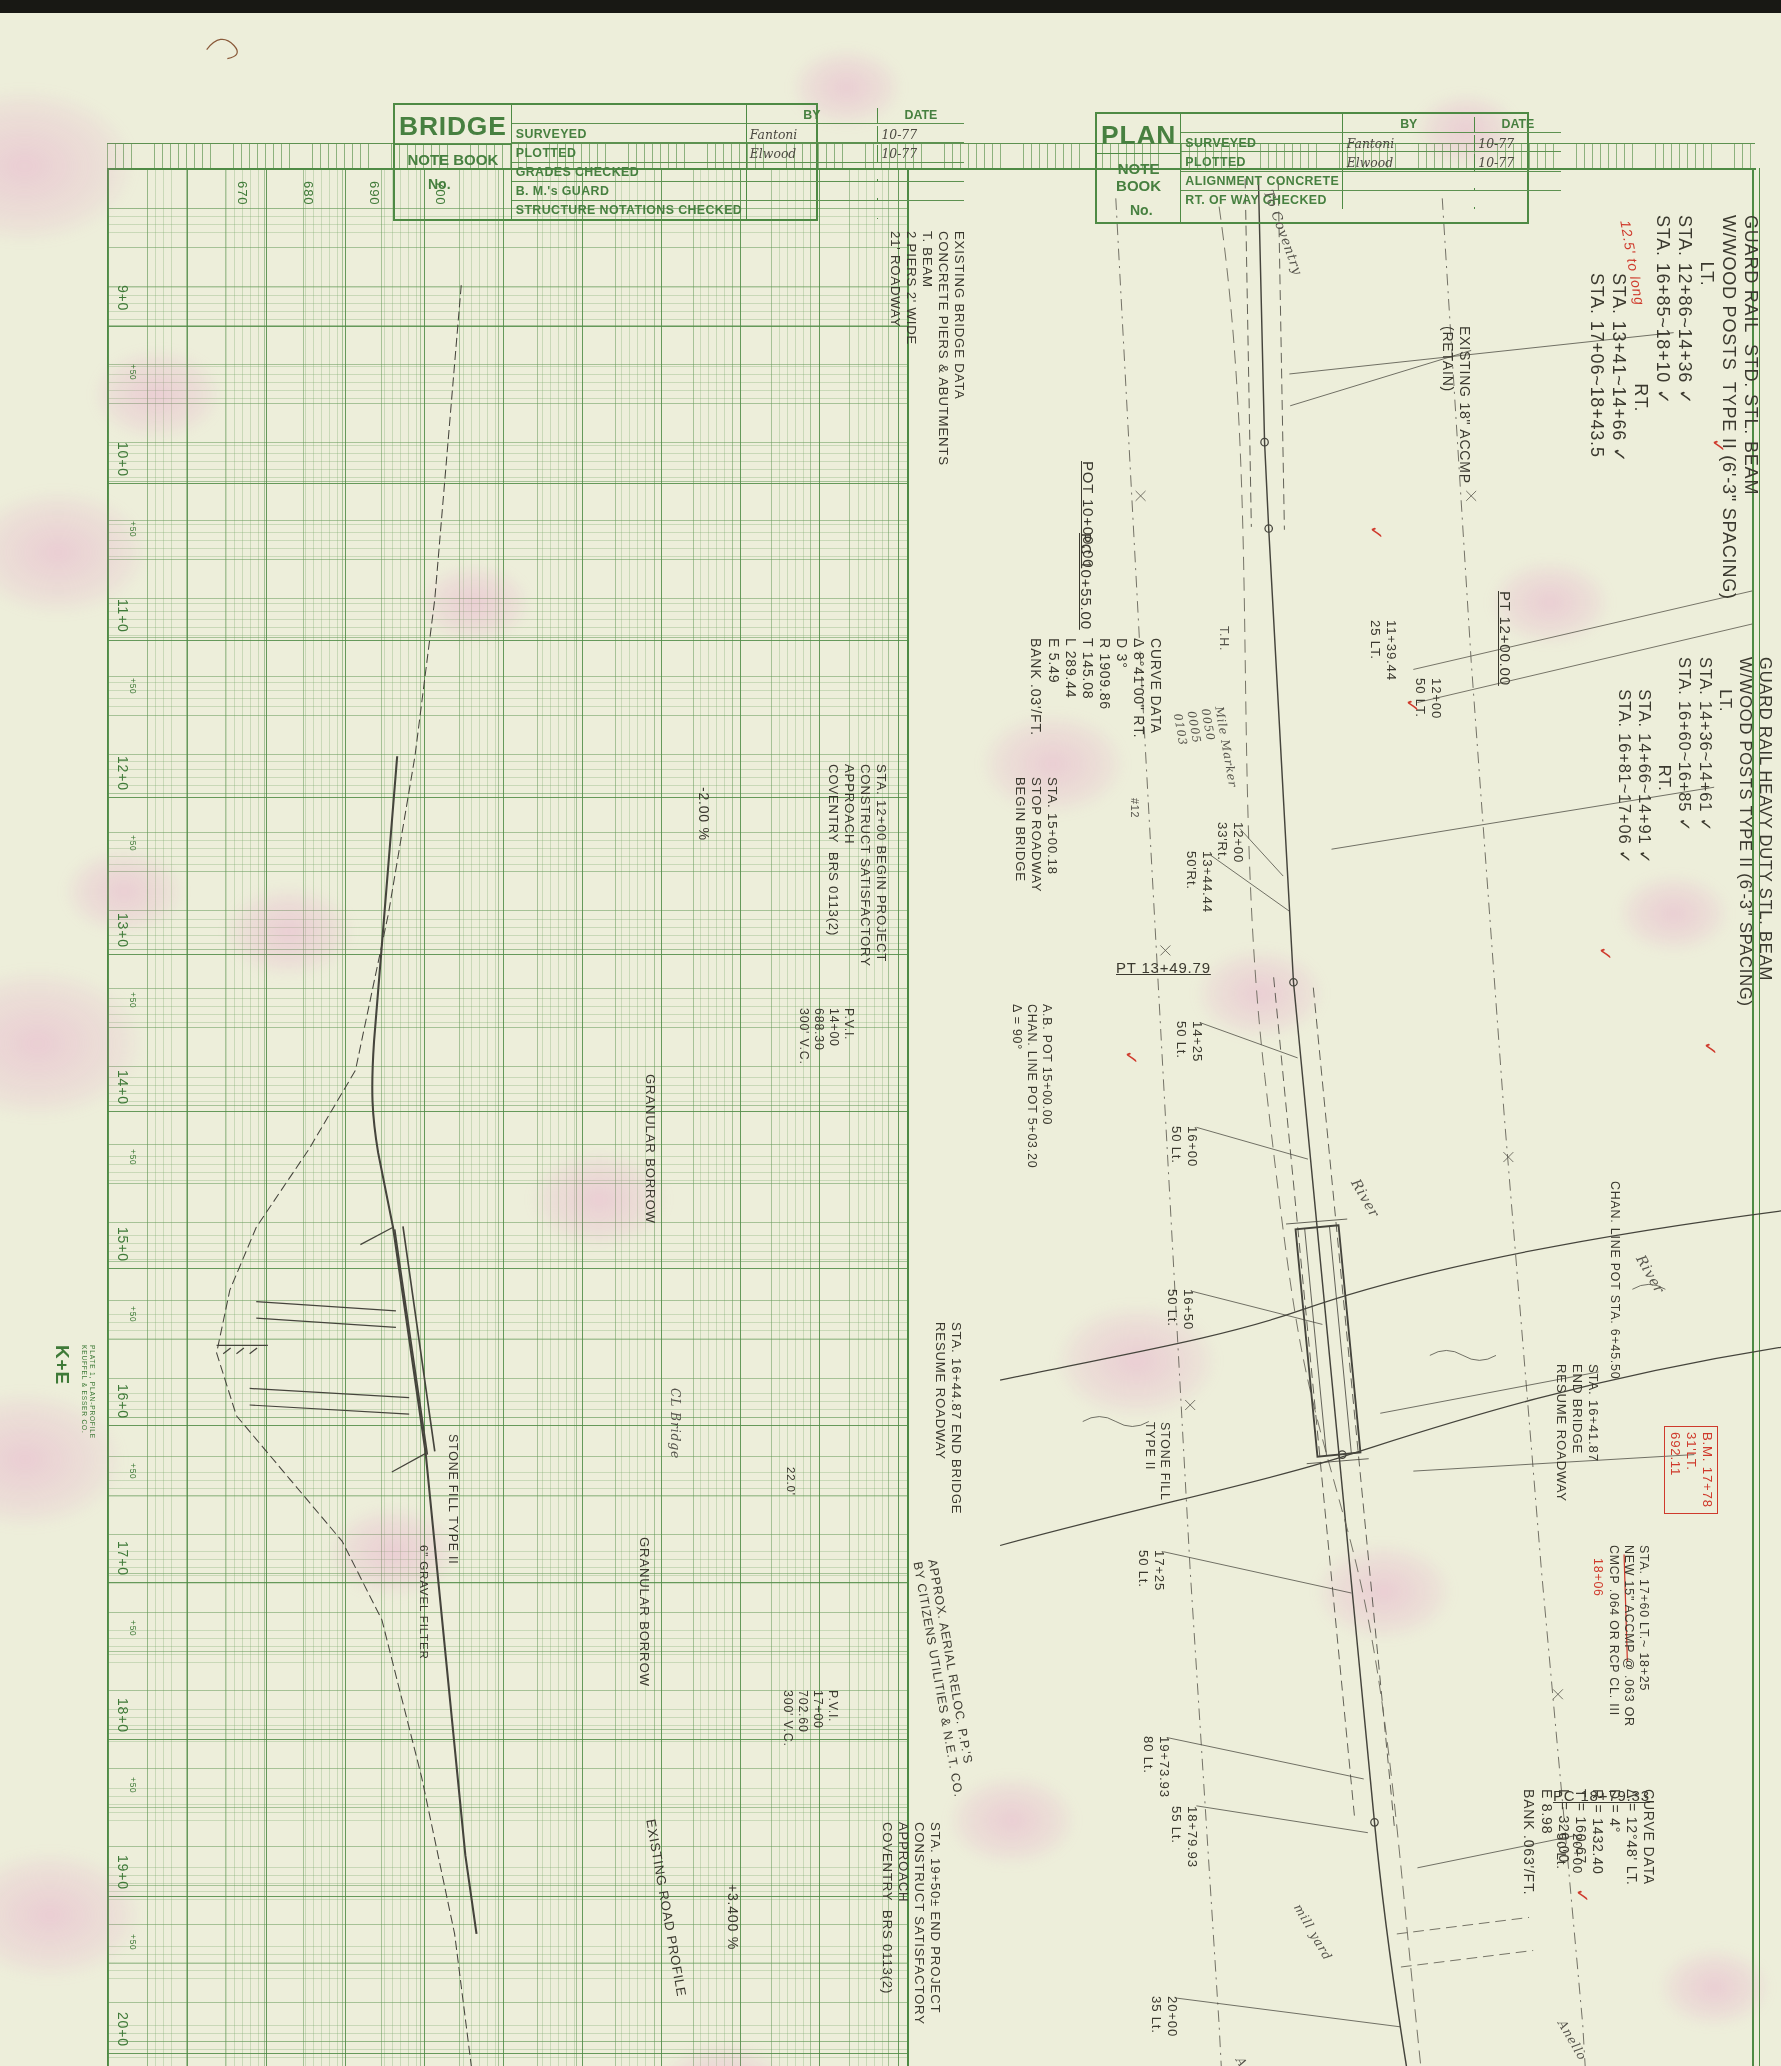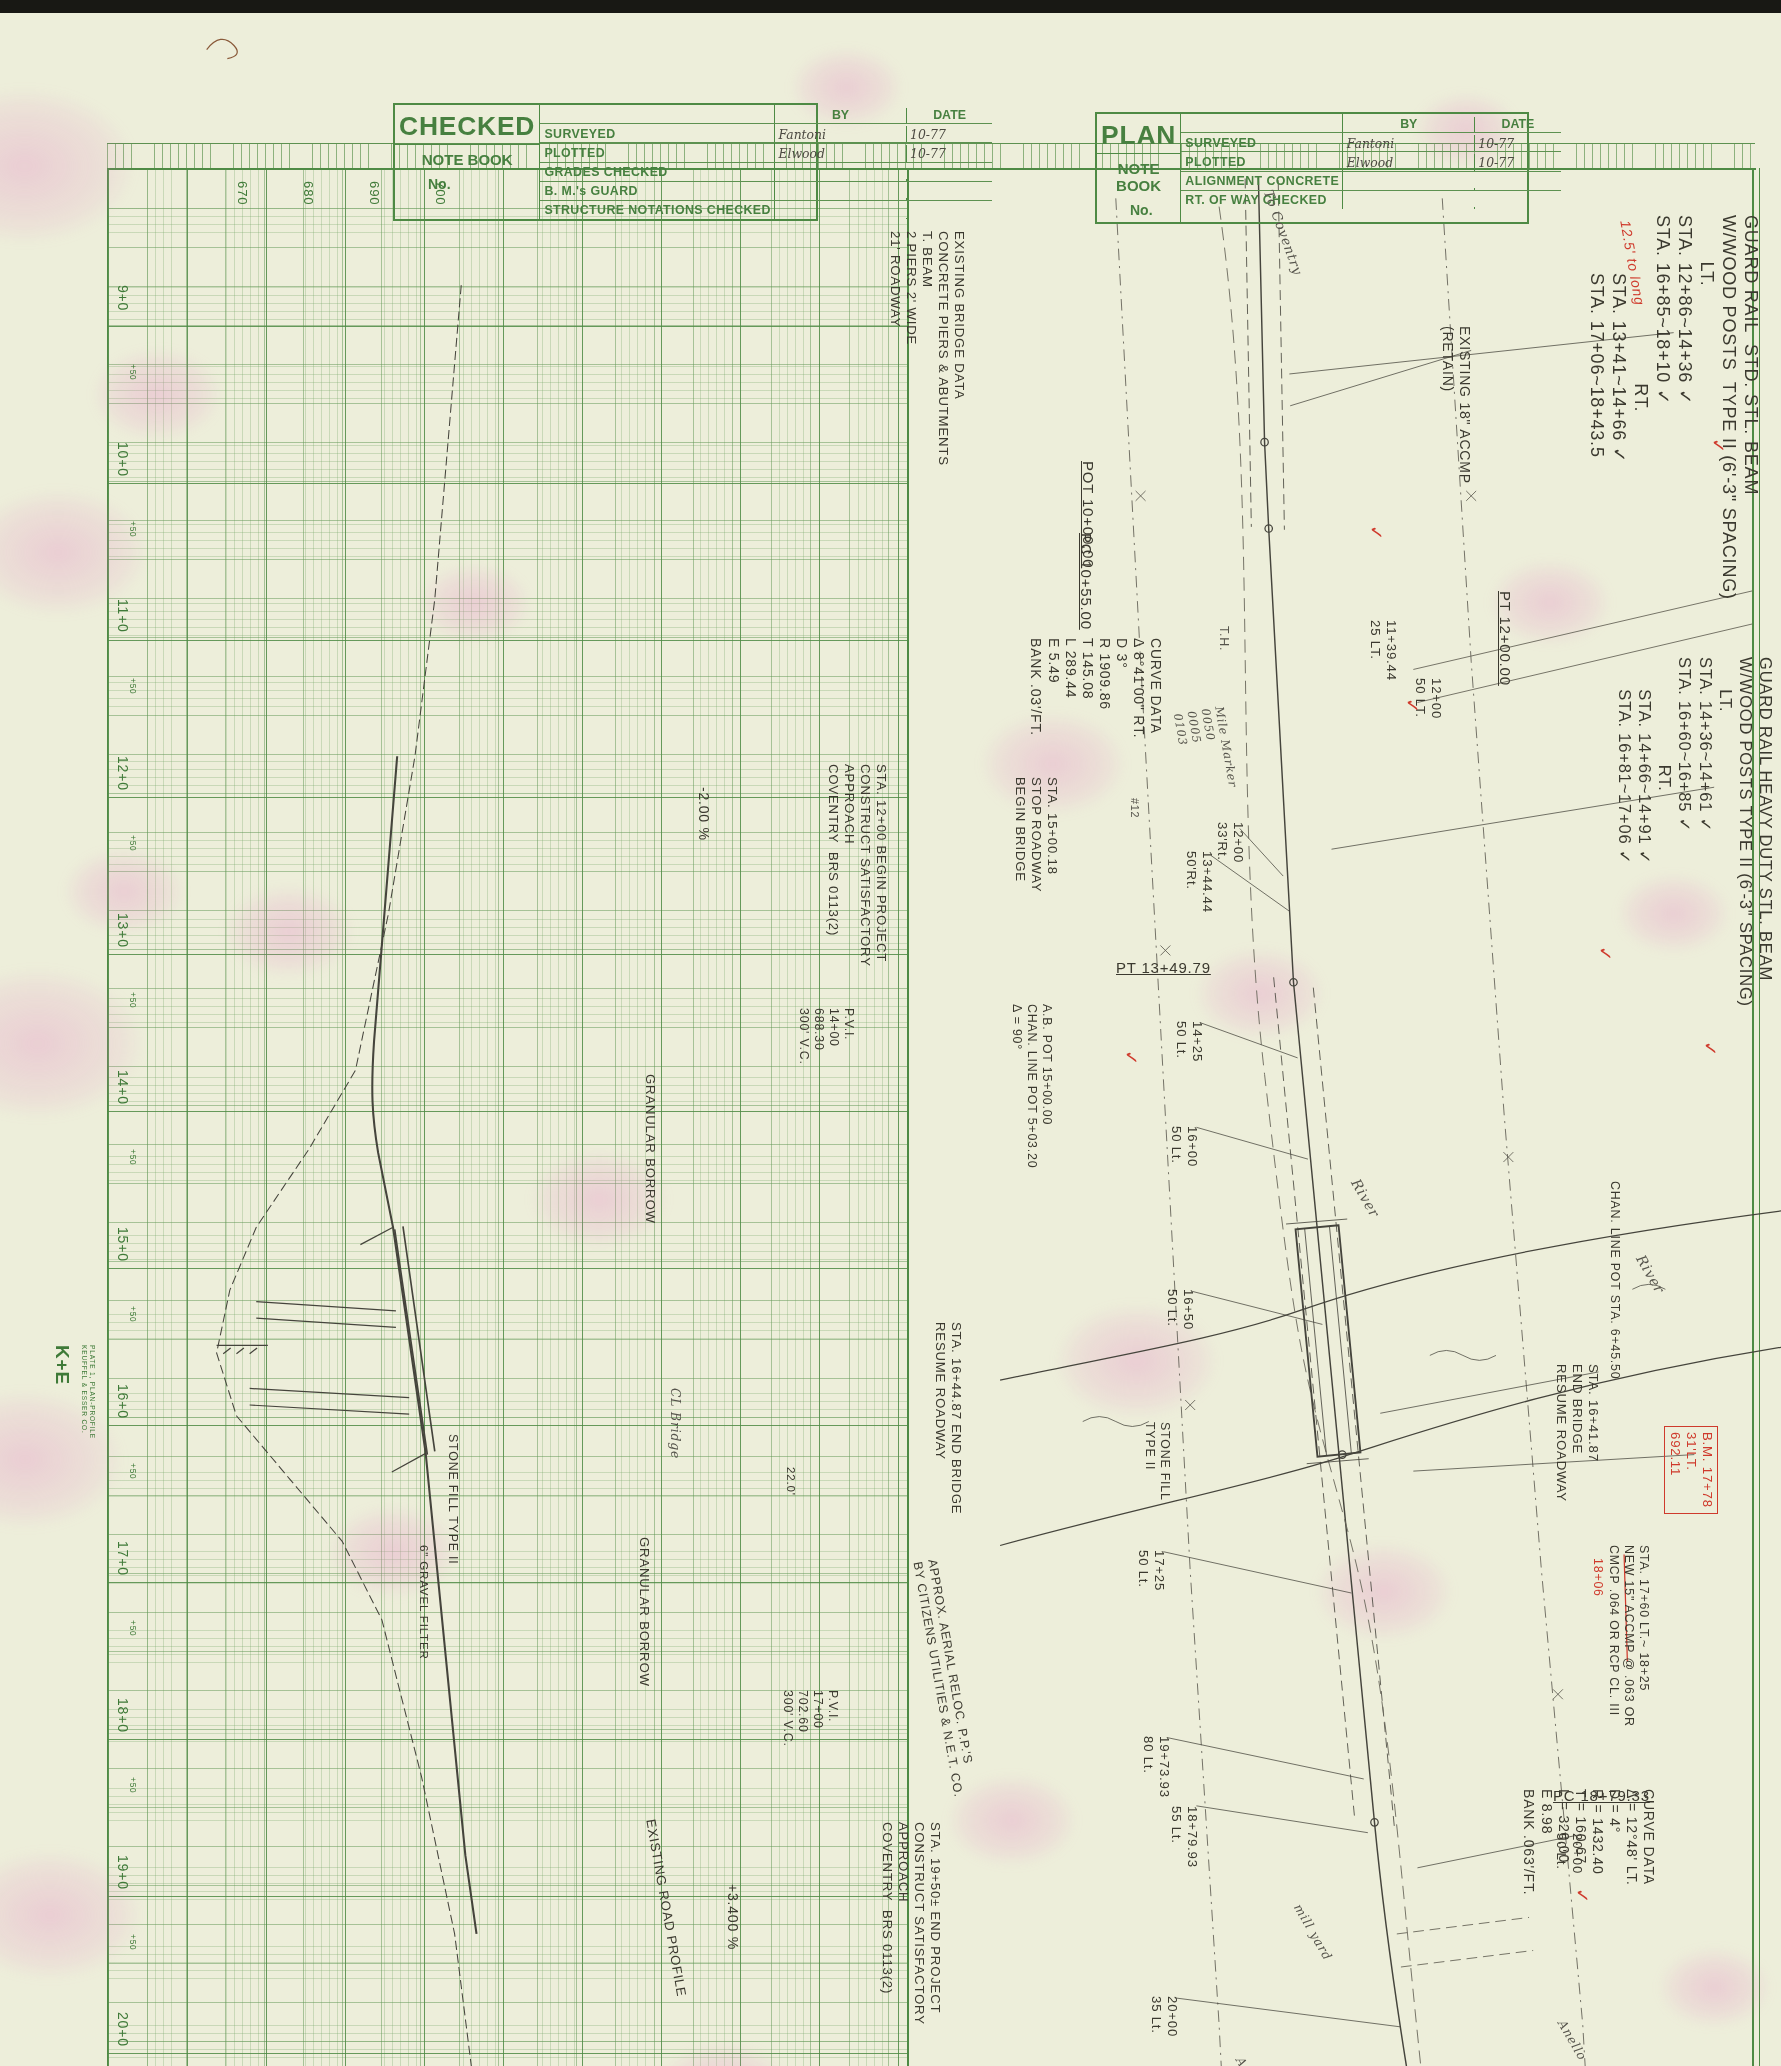--- a/index.html
+++ b/index.html
@@ -114,21 +114,21 @@
       <path stroke="#8a5a3a" d="M500,120 q34,-44 66,-10 q22,24 -16,32"></path>
       <path d="M2772,5755 L2784,6048 M2744,5760 L2756,6040"></path>
       <path d="M3695,5512 l160,-10"></path>
       <path d="M3930,3762 L3938,4020"></path>
     </g>
   </svg>
 
   <div class="stamp" style="left:393px;top:103px;width:421px;">
     <div style="display:flex;">
       <div class="leftcol" style="width:149px;">
-        <div class="bigword">CHECKED</div>
+        <div class="bigword">BRIDGE</div>
         <div class="nb">NOTE BOOK</div>
         <div class="no">No.</div>
       </div>
       <div style="flex:1;display:flex;flex-direction:column;">
         <div class="row" style="border-top:none;">
           <div class="lbl" style="border-right:1.2px solid #4e8a44;">&nbsp;</div>
           <div class="by hdr">BY</div>
           <div class="dt hdr">DATE</div>
         </div>
         <div class="row">

